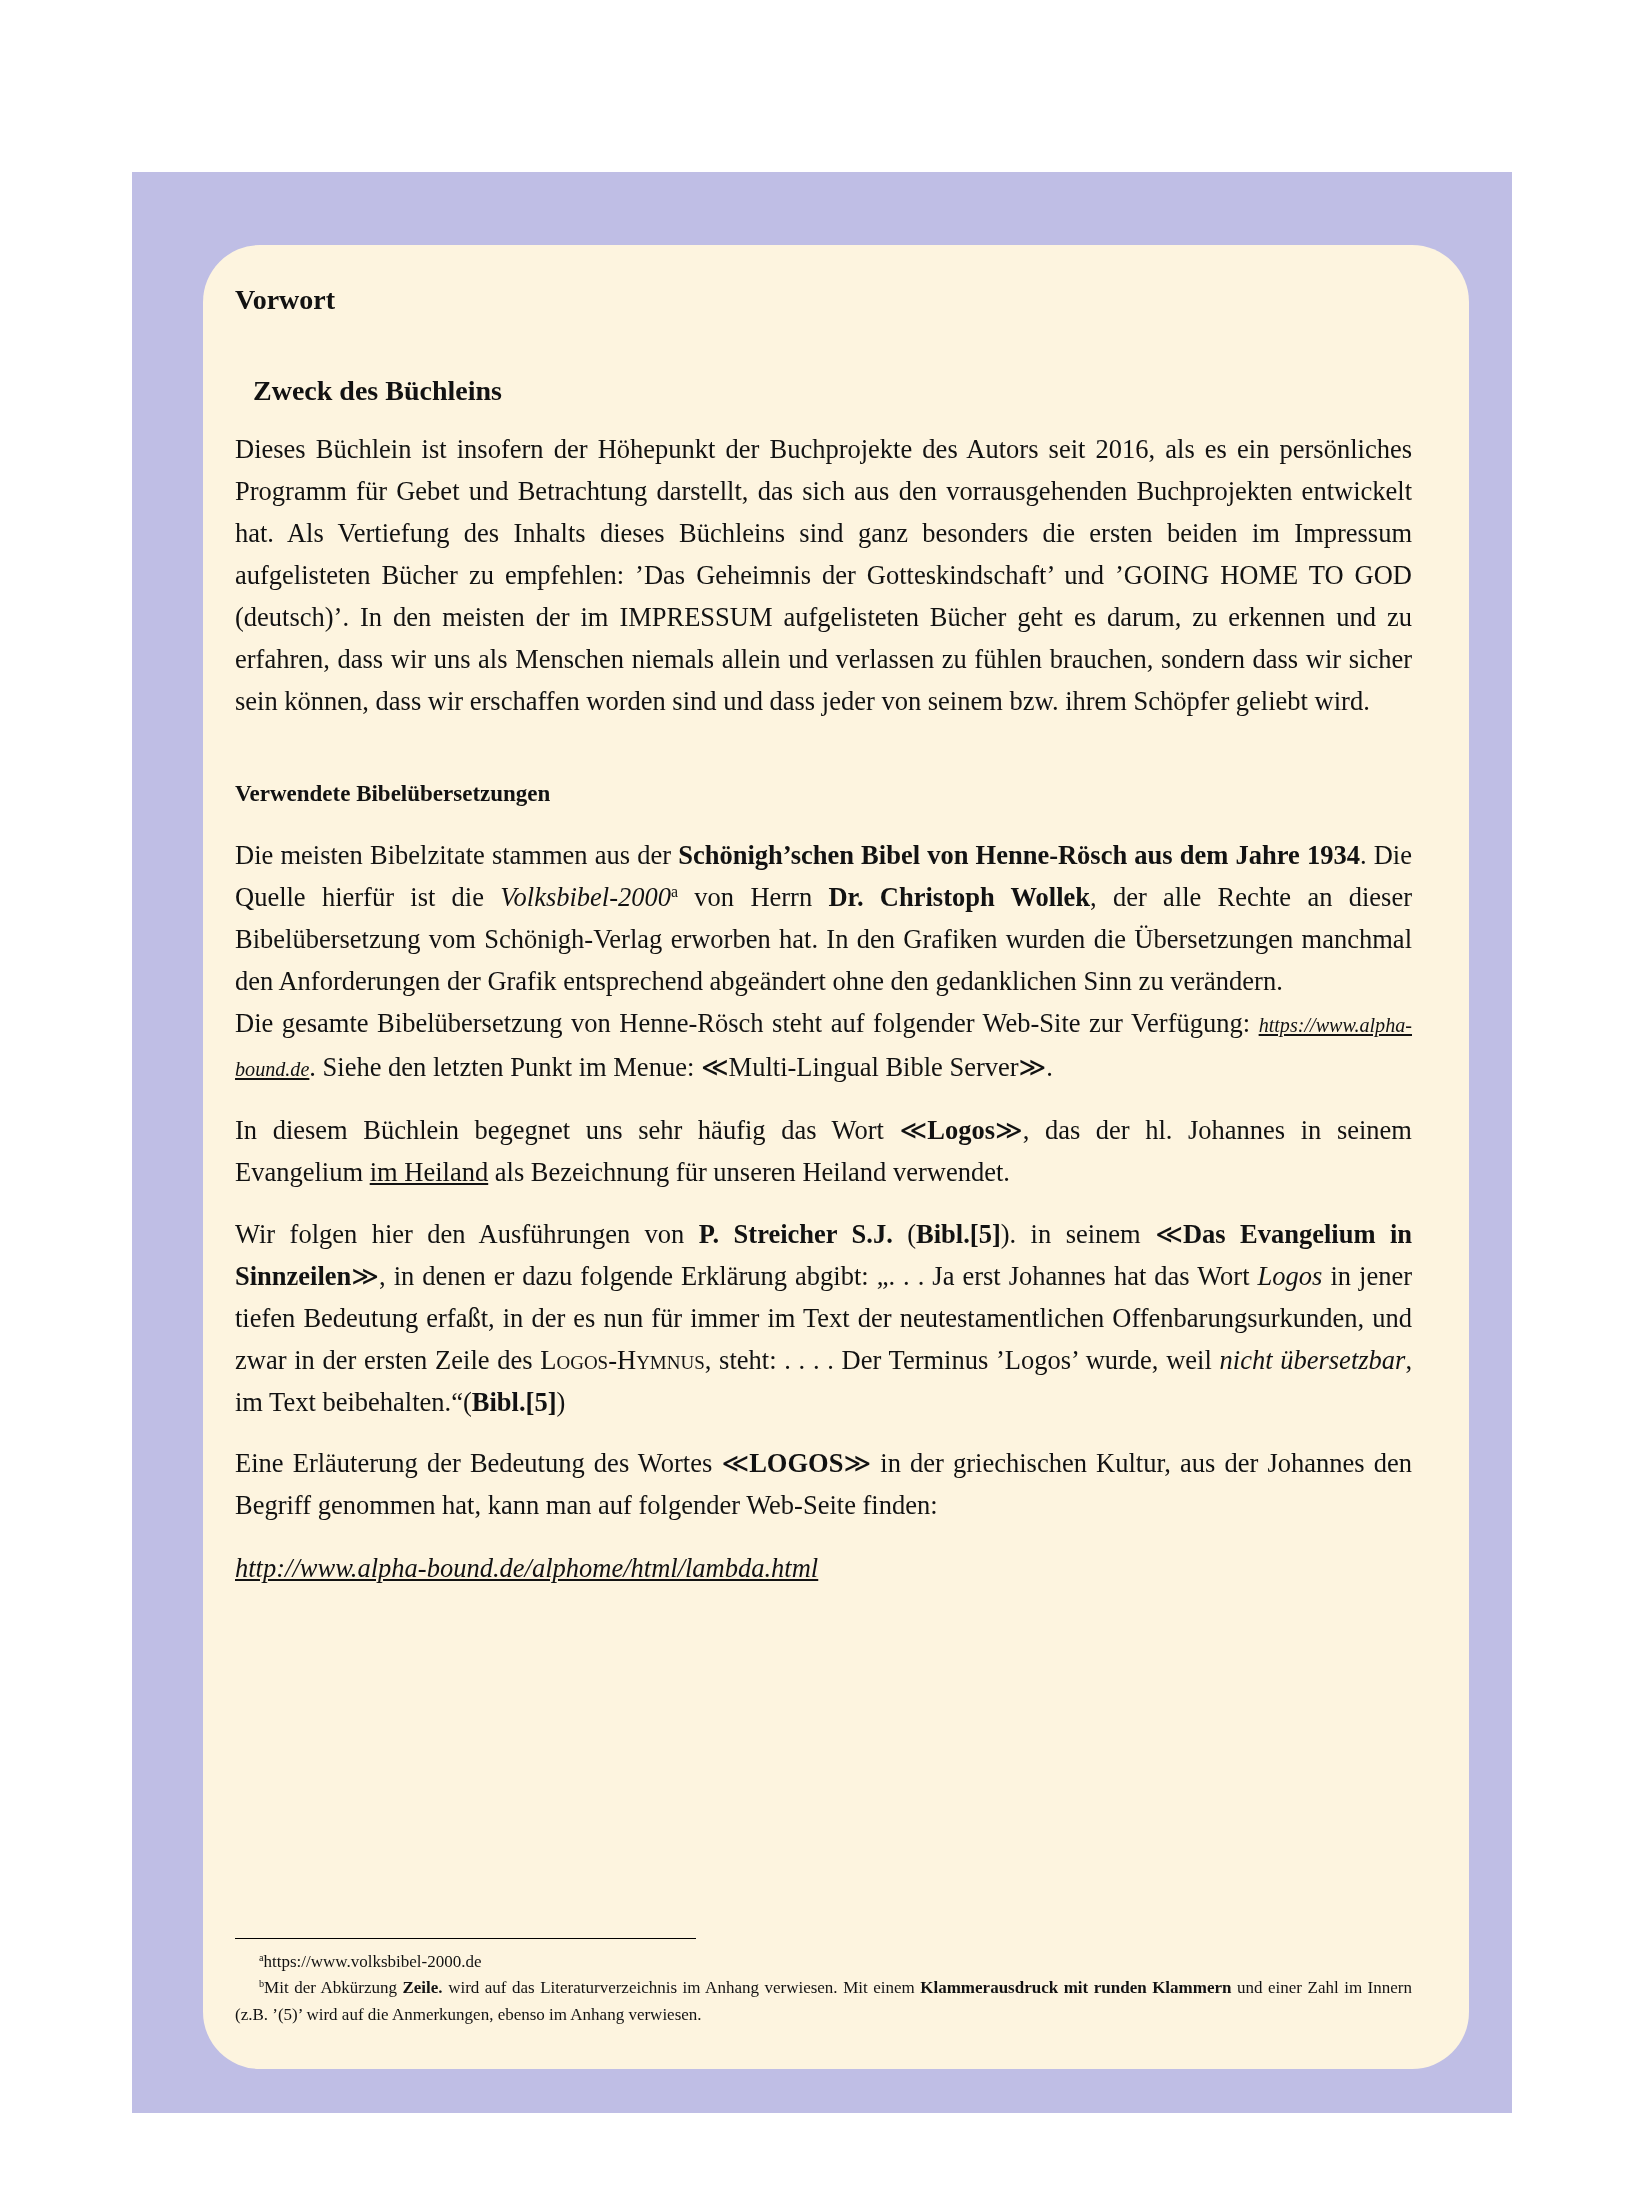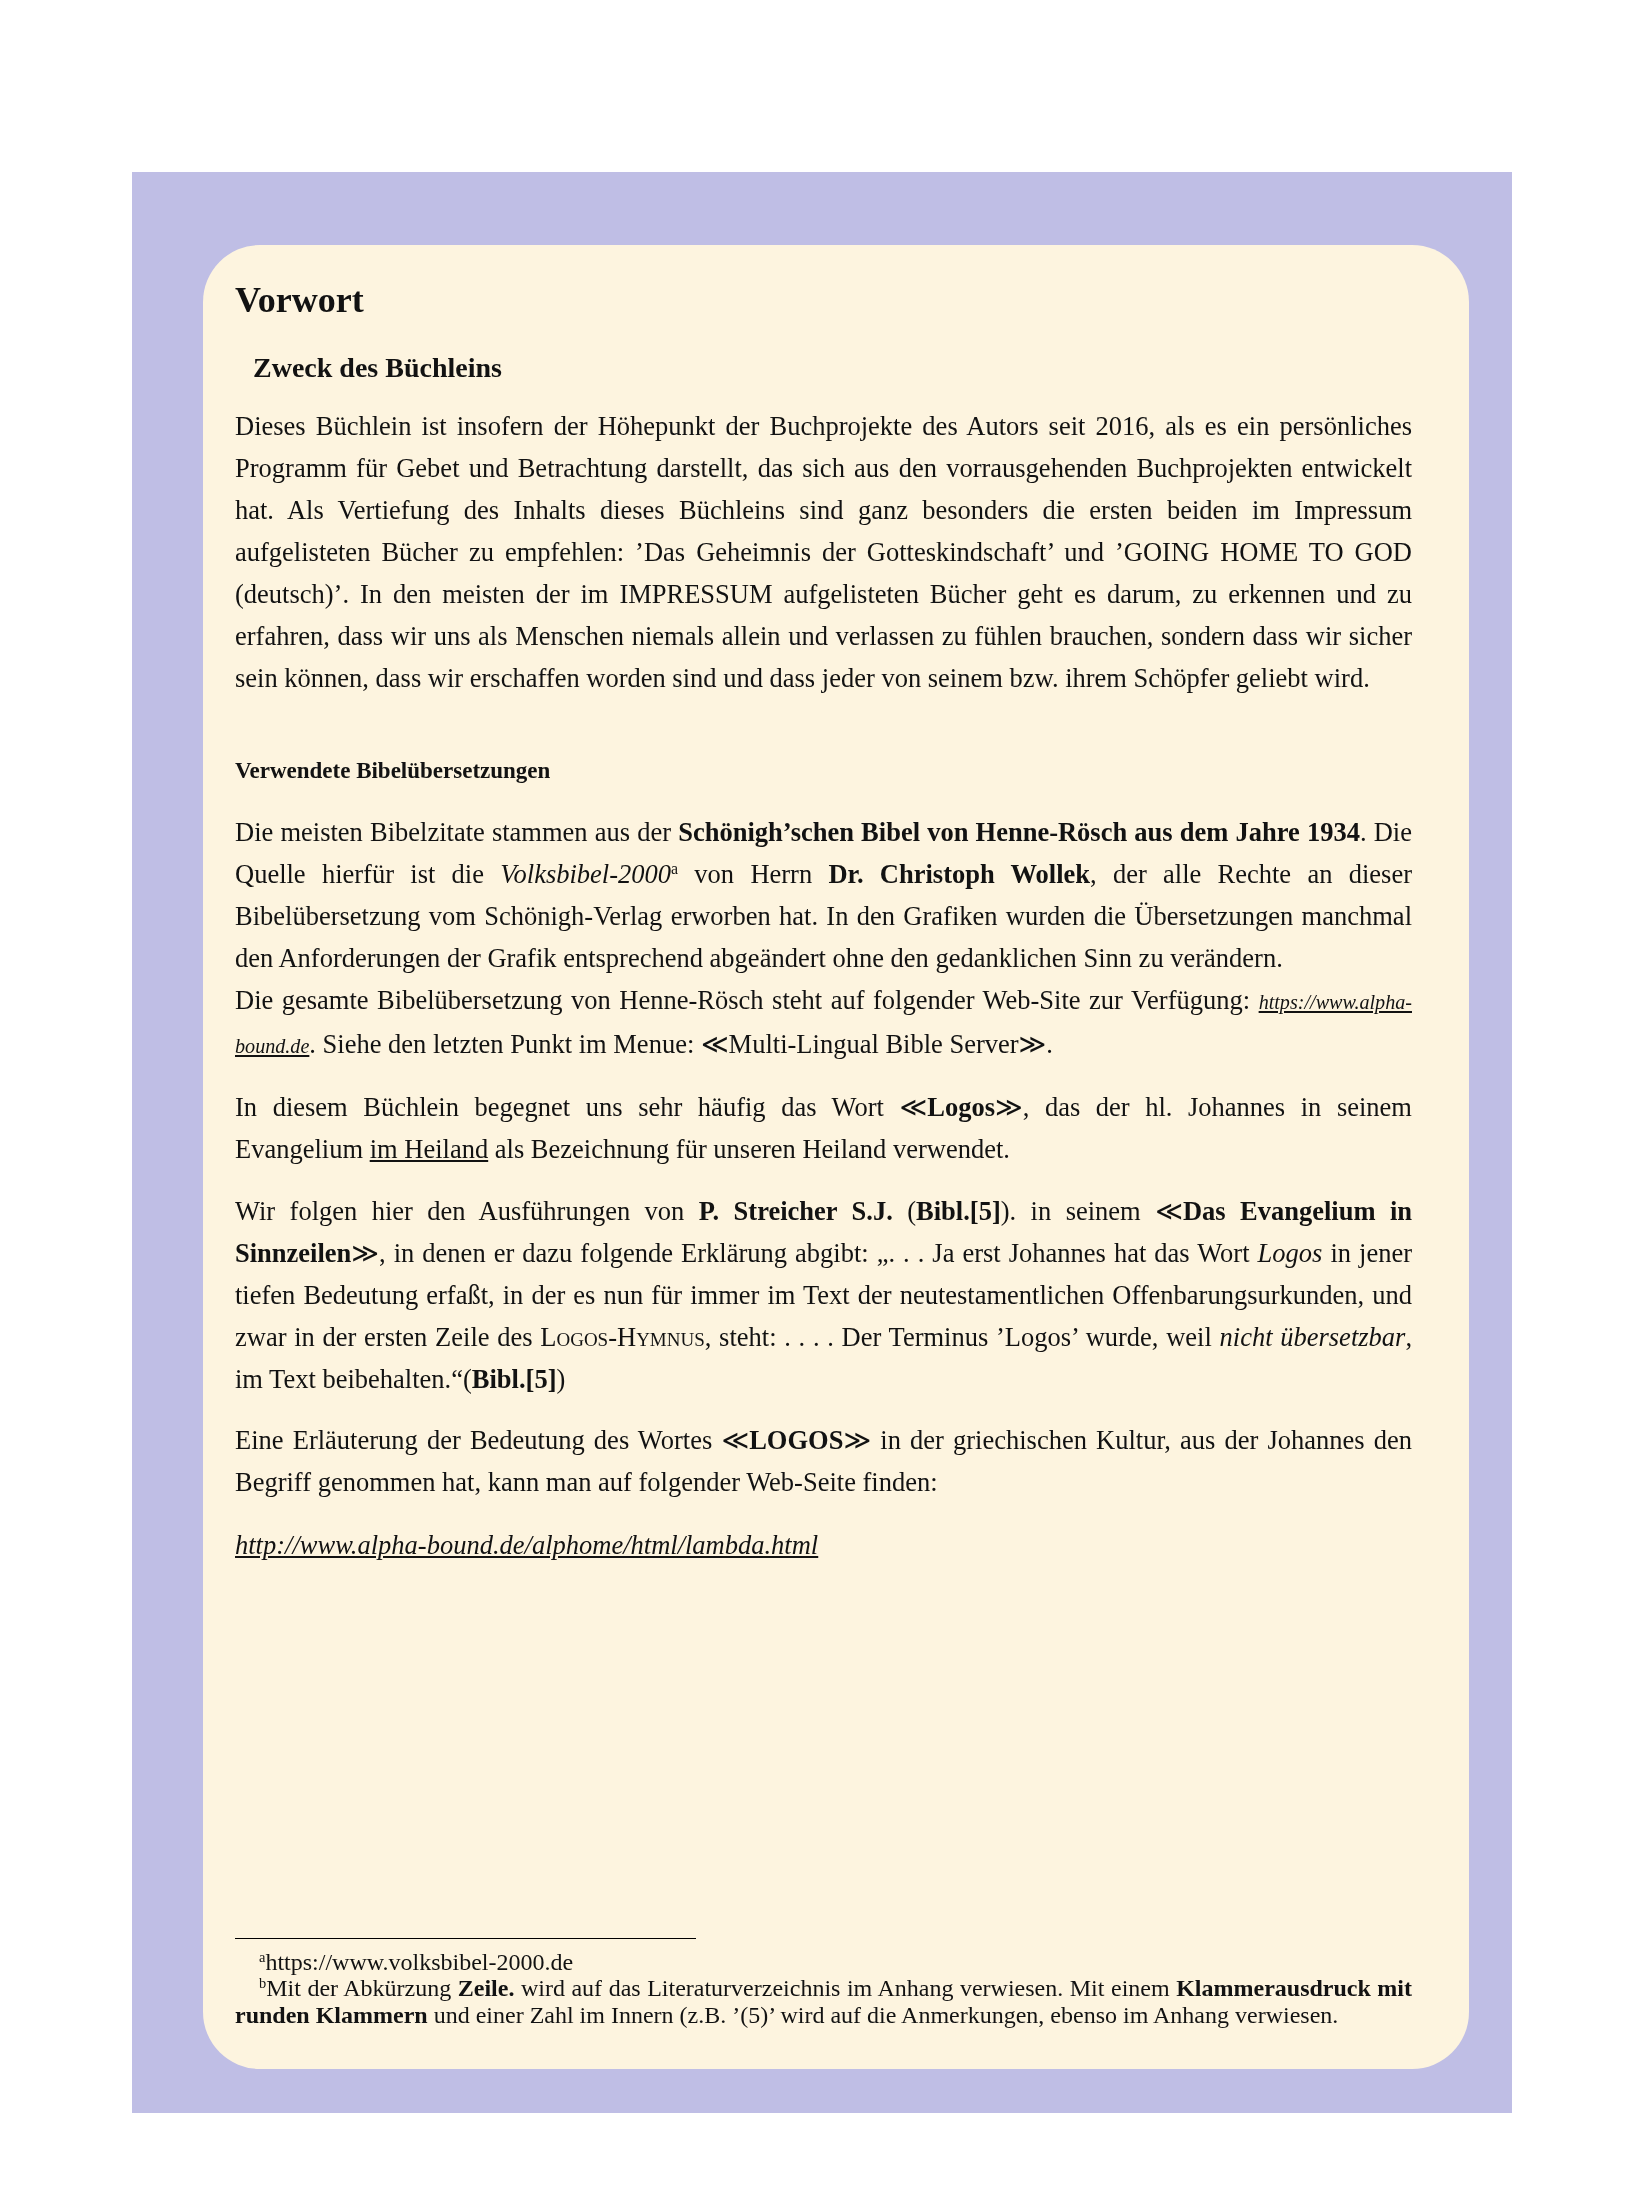--- a/index.html
+++ b/index.html
@@ -25,37 +25,37 @@
     background:var(--card_bg);
     border-radius:57px;
     box-sizing:border-box;
     padding:34px 57px 41px 32px;
     display:flex;flex-direction:column;
     overflow:hidden;
     font-size:26.5px;line-height:42px;
     hyphens:auto;
   }
   h1,h2,h3{font-weight:bold;}
-  h1{font-size:36px;line-height:42px;margin:0 0 26px 0;}
+  h1{font-size:28px;line-height:42px;margin:0 0 49px 0;}
   h2{font-size:28px;line-height:42px;margin:0 0 16px 18px;}
   h3{font-size:23px;line-height:29px;margin:38px 0 25.6px 0;}
   p{margin:0 0 19.4px 0;text-align:justify;}
   .link-line{
     font-style:italic;text-decoration:underline;
     margin:1.8px 0 0 0;
   }
   
   .r-b{font-weight:bold;}
   .r-i{font-style:italic;}
   .r-u{text-decoration:underline;}
   .r-sc{font-variant:small-caps;}
   .r-sup{font-size:0.6em;vertical-align:0.55em;line-height:0;}
   .r-small{font-size:0.76em;}
   
-  .footnotes{margin-top:auto;font-size:24px;line-height:26.5px;}
+  .footnotes{margin-top:auto;font-size:17px;line-height:26.5px;}
   .fnrule{width:461px;border-top:1.3px solid var(--rule);margin:0 0 9.7px 0;}
   .footnote{margin:0;text-indent:24px;text-align:justify;}
 </style>
 </head>
 <body>
 
 <div class="panel">
   <div class="card">
 
     <h1>Vorwort</h1>

